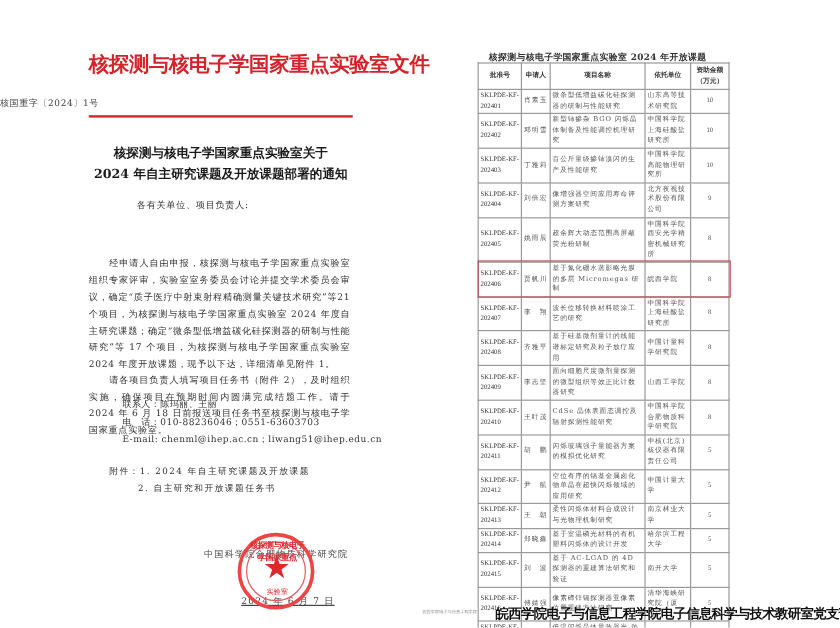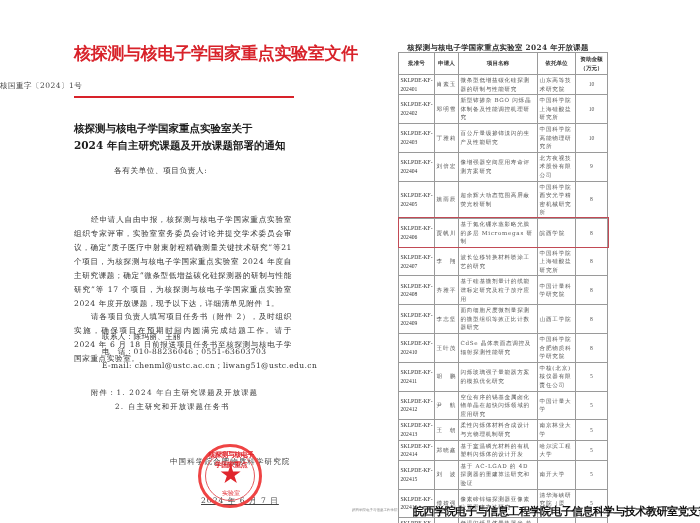--- a/index.html
+++ b/index.html
@@ -15,21 +15,21 @@
     font-family: "DejaVu Serif", serif;
   }
   .doc-number {
     position: absolute; left: 0; top: 81px; width: 365px; text-align: left;
     font-size: 7.5px; color: #444; letter-spacing: 0.5px;
   }
   .red-rule {
     position: absolute; left: 74px; top: 96px; width: 220px; height: 1.5px; background: #d8222a;
   }
   .notice-title {
-    position: absolute; left: 74px; top: 120px; width: 220px; 
+    position: absolute; left: 74px; top: 120px; width: 220px; text-align: center;
     font-weight: bold; font-size: 10.5px; line-height: 17px; color: #1a1a1a; white-space: nowrap;
   }
   .body-text {
     position: absolute; left: 74px; width: 218px; font-size: 7.6px; color: #333; line-height: 14px;
     letter-spacing: 0.6px;
   }
   .salutation { top: 164px; margin-left: 40px; }
   .para { text-indent: 17px; text-align: justify; margin-top: 36px; }
   .p1 { top: 177px; }
   .p2 { top: 274px; }
@@ -119,21 +119,21 @@
     <div>核探测与核电子学国家重点实验室关于</div>
     <div>2024 年自主研究课题及开放课题部署的通知</div>
   </div>
 
   <div class="body-text salutation">各有关单位、项目负责人:</div>
   <div class="body-text para p1">经申请人自由申报，核探测与核电子学国家重点实验室组织专家评审，实验室室务委员会讨论并提交学术委员会审议，确定“质子医疗中射束射程精确测量关键技术研究”等21个项目，为核探测与核电子学国家重点实验室 2024 年度自主研究课题；确定“微条型低增益碳化硅探测器的研制与性能研究”等 17 个项目，为核探测与核电子学国家重点实验室 2024 年度开放课题，现予以下达，详细清单见附件 1。</div>
   <div class="body-text para p2">请各项目负责人填写项目任务书（附件 2），及时组织实施，确保项目在预期时间内圆满完成结题工作。请于 2024 年 6 月 18 日前报送项目任务书至核探测与核电子学国家重点实验室。</div>
 
   <div class="contact c1">联系人：陈玛丽、王丽</div>
   <div class="contact c2">电　话：010-88236046；0551-63603703</div>
-  <div class="contact c3">E-mail:  chenml@ustc.ac.cn；liwang51@ustc.edu.cn</div>
+  <div class="contact c3">E-mail:  chenml@ihep.ac.cn；liwang51@ihep.edu.cn</div>
 
   <div class="attach a1">附件：1. 2024 年自主研究课题及开放课题</div>
   <div class="attach a2">2. 自主研究和开放课题任务书</div>
 
   <div class="sign-org">中国科学院合肥物质科学研究院</div>
   <div class="sign-date">2024 年 6 月 7 日</div>
 
   <div class="seal">
     <div class="seal-inner"></div>
     <div class="seal-arc">核探测与核电子学国家重点</div>

